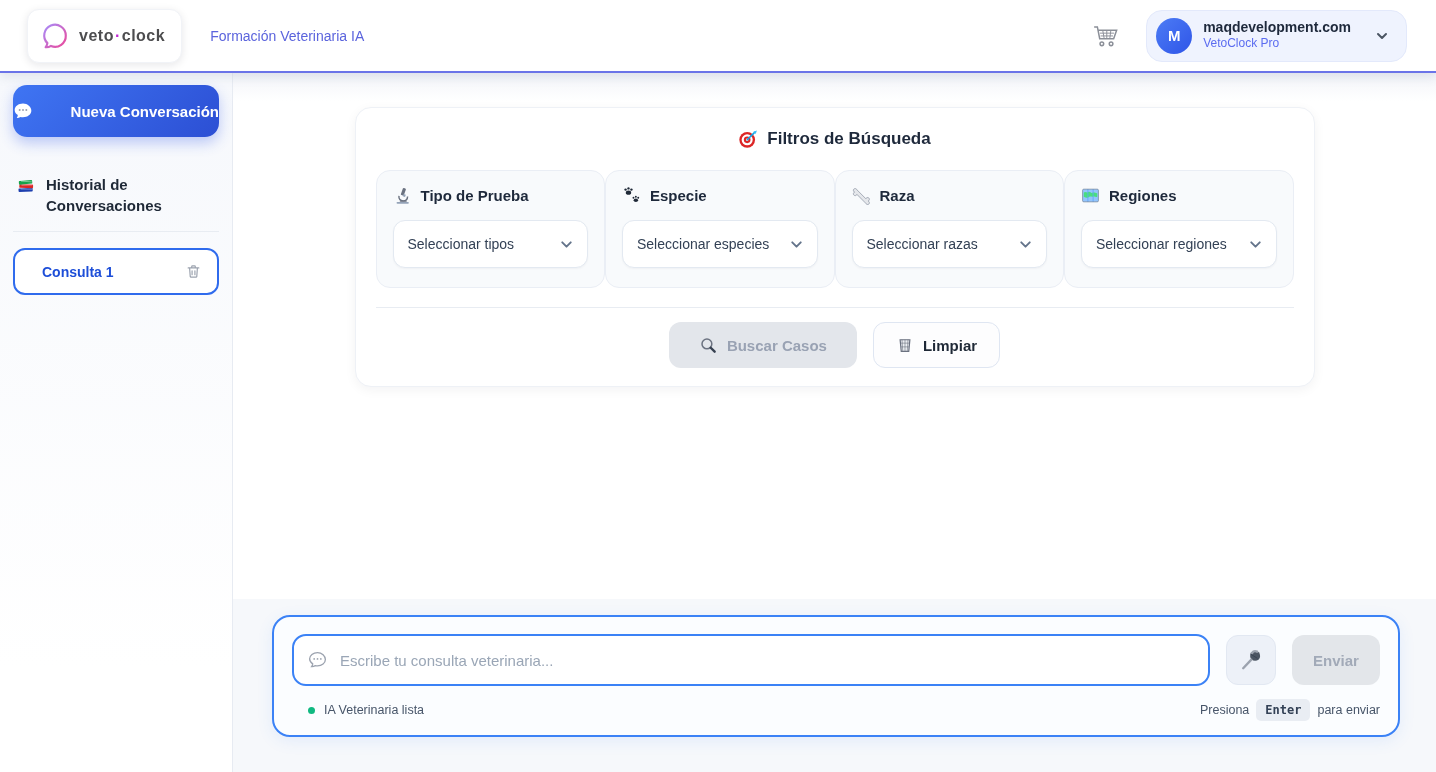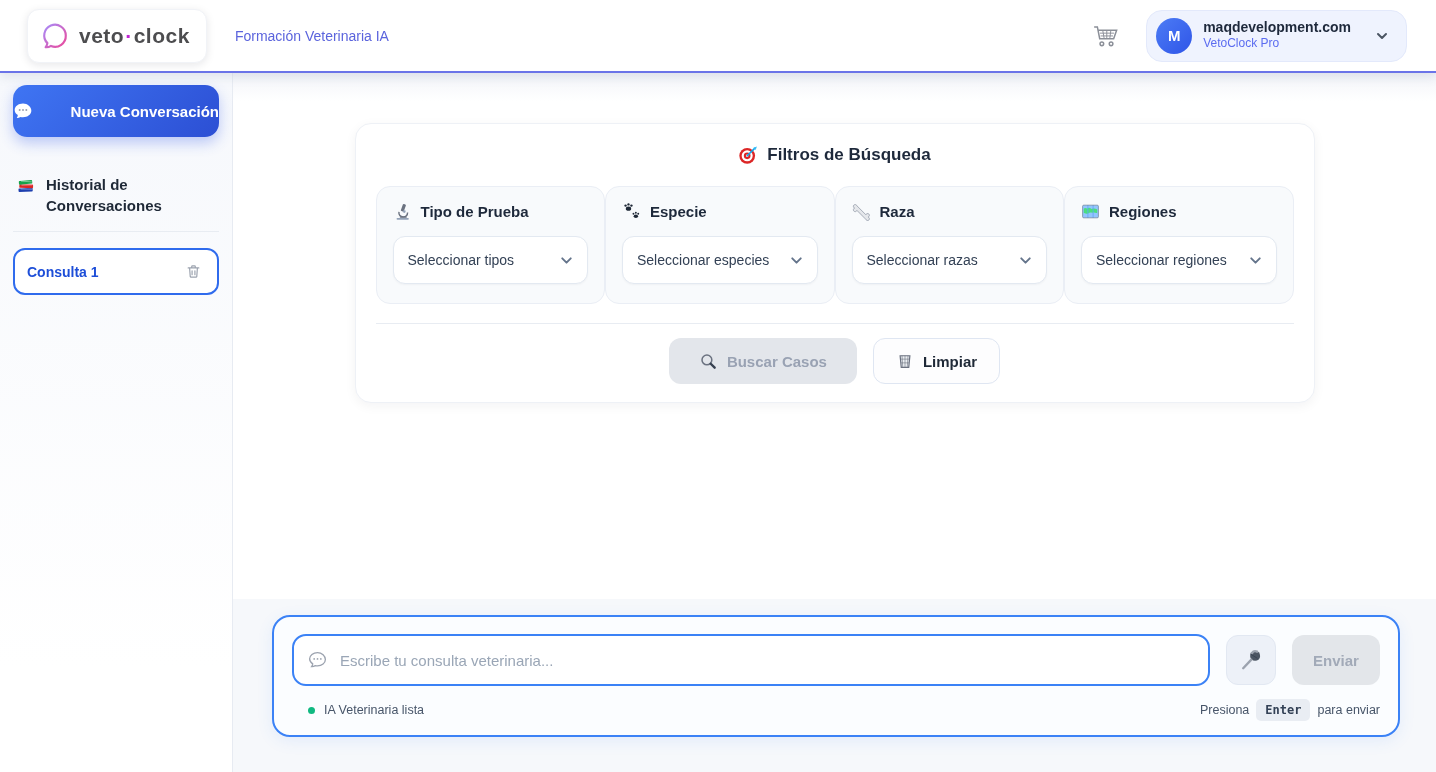--- a/index.html
+++ b/index.html
@@ -17,21 +17,21 @@
     display:flex; align-items:center;
     padding:0 29px 0 27px; position:relative; z-index:5;
     box-shadow:0 4px 10px rgba(100,116,139,.14);
   }
   .logo-card {
     display:flex; align-items:center; gap:9px;
     background:#fff; border:1px solid #f1f3f7; border-radius:12px;
     padding:9px 16px 9px 12px; height:54px;
     box-shadow:0 2px 8px rgba(15,23,42,.10); cursor:pointer;
   }
-  .logo-text { font-size:21px; font-weight:bold; color:#4d4d4f; letter-spacing:.5px; display:flex; align-items:center; }
+  .logo-text { font-size:16px; font-weight:bold; color:#4d4d4f; letter-spacing:.5px; display:flex; align-items:center; }
   .logo-dot { color:#c026d3; margin:0 1px; font-weight:bold; }
   .nav-link { margin-left:28px; font-size:14px; color:#5b64dd; text-decoration:none; cursor:pointer; }
   .hspacer { flex:1; }
   .cart-btn { margin-right:24px; cursor:pointer; display:flex; align-items:center; }
   .user-pill {
     display:flex; align-items:center; gap:11px; height:52px;
     background:#eff3fe; border:1px solid #e3e9fb; border-radius:16px;
     padding:8px 16px 8px 9px; cursor:pointer;
   }
   .avatar {
@@ -60,34 +60,34 @@
     color:#fff; font-family:inherit; font-size:15px; font-weight:bold;
     display:flex; align-items:center; justify-content:space-between; gap:10px;
     cursor:pointer; box-shadow:0 6px 14px rgba(47,85,232,.30);
   }
   .history-head { margin-top:37px; display:flex; gap:10px; align-items:flex-start; padding:0 3px; }
   .history-title { font-size:15px; font-weight:bold; color:#1f2937; line-height:1.4; }
   .side-divider { border:none; border-top:1px solid #e8ecf2; margin:15px 0 16px; }
   .conv-item {
     height:47px; background:#fff; border:2px solid #2f6bed; border-radius:12px;
     display:flex; align-items:center; justify-content:space-between;
-    padding:0 13px 0 12px; cursor:pointer;
+    padding:0 13px 0 27px; cursor:pointer;
   }
   .conv-label { font-size:14px; font-weight:bold; color:#1d4ed8; }
   .trash-btn { background:none; border:none; cursor:pointer; display:flex; padding:2px; }
 
   
   .main-col { flex:1; display:flex; flex-direction:column; min-width:0; }
   .content-area {
     flex:1; overflow:hidden;
     background:linear-gradient(180deg,#f2f4f9 0%, #ffffff 28px, #ffffff 100%);
     padding-top:34px;
   }
   .filters-card {
-    width:960px; margin:16px auto;
+    width:960px; margin:0 auto;
     background:#fff; border:1px solid #eef1f6; border-radius:16px;
     box-shadow:0 3px 12px rgba(15,23,42,.05);
     padding:20px 20px 18px;
   }
   .filters-title {
     display:flex; align-items:center; justify-content:center; gap:8px;
     font-size:17px; font-weight:bold; color:#1e293b;
   }
   .filters-grid { margin-top:21px; display:grid; grid-template-columns:repeat(4,1fr); }
   .filter-box {

